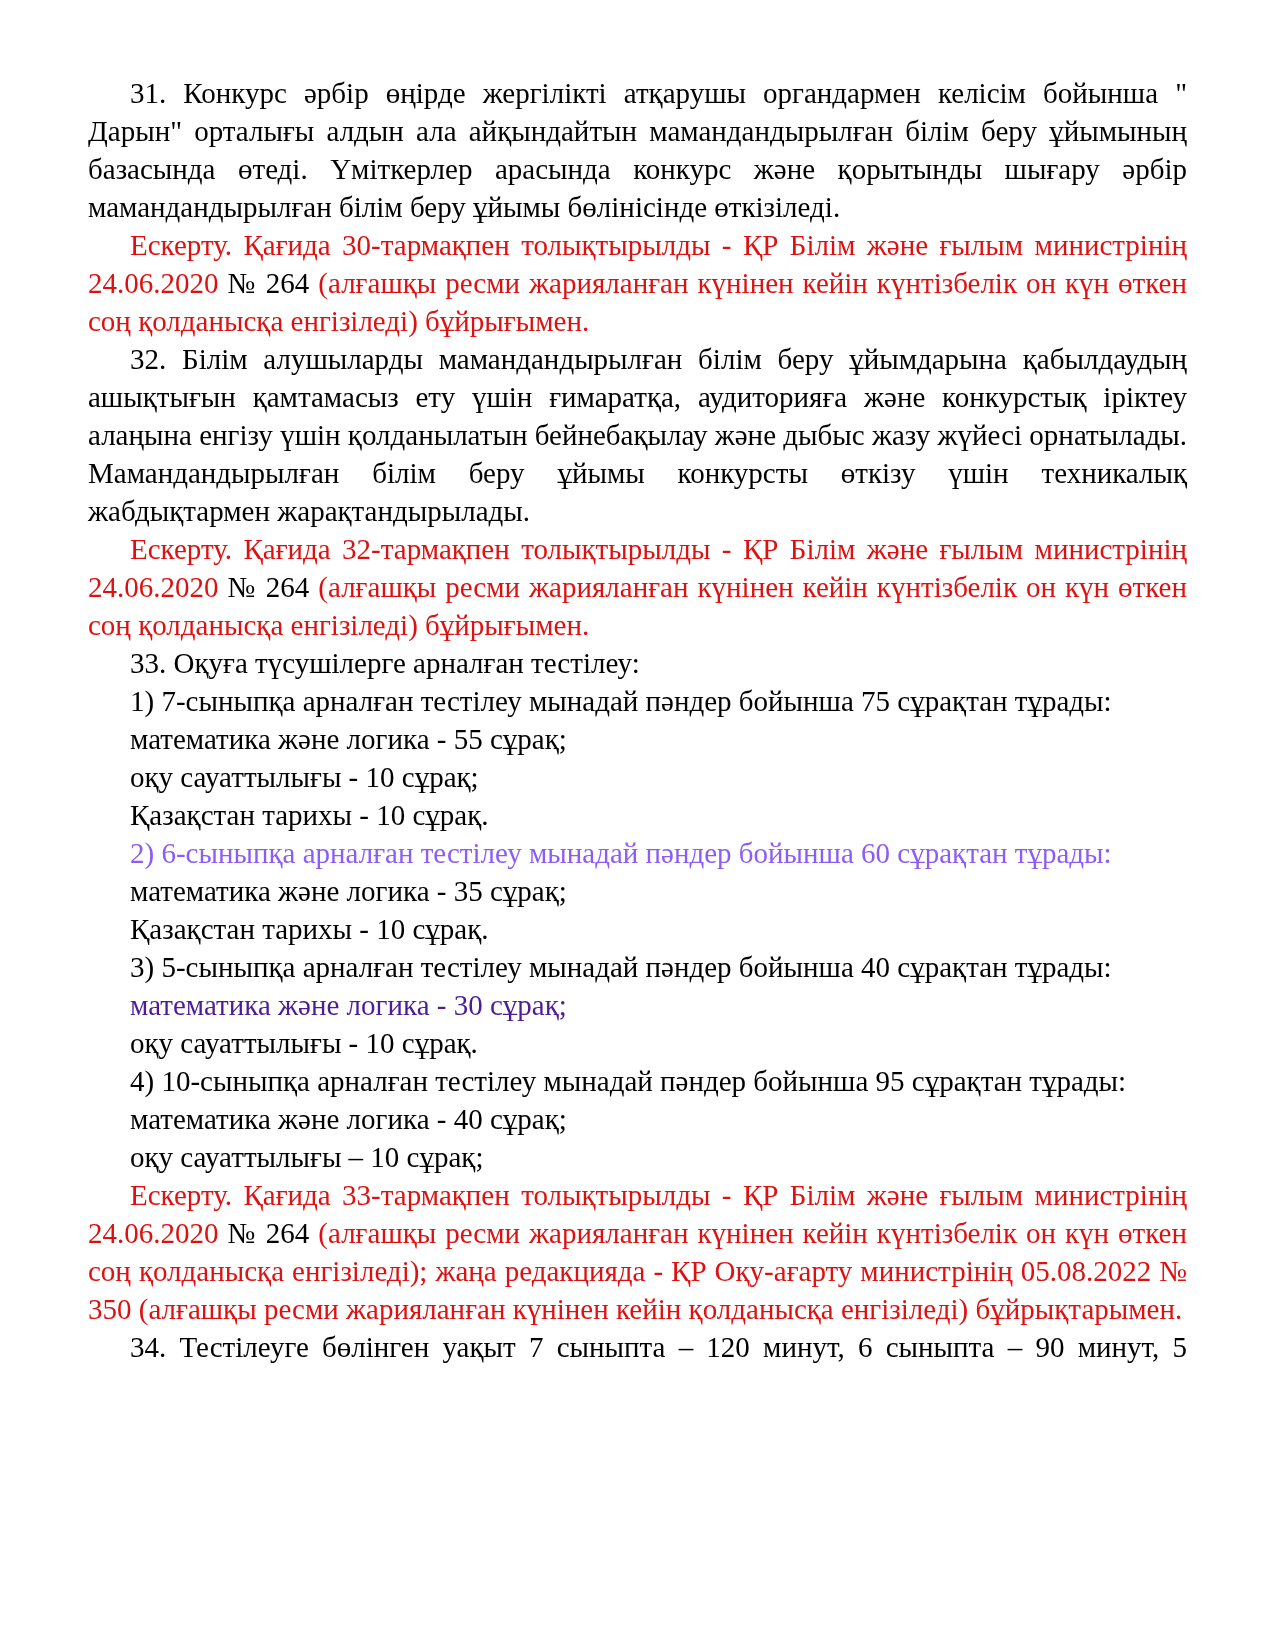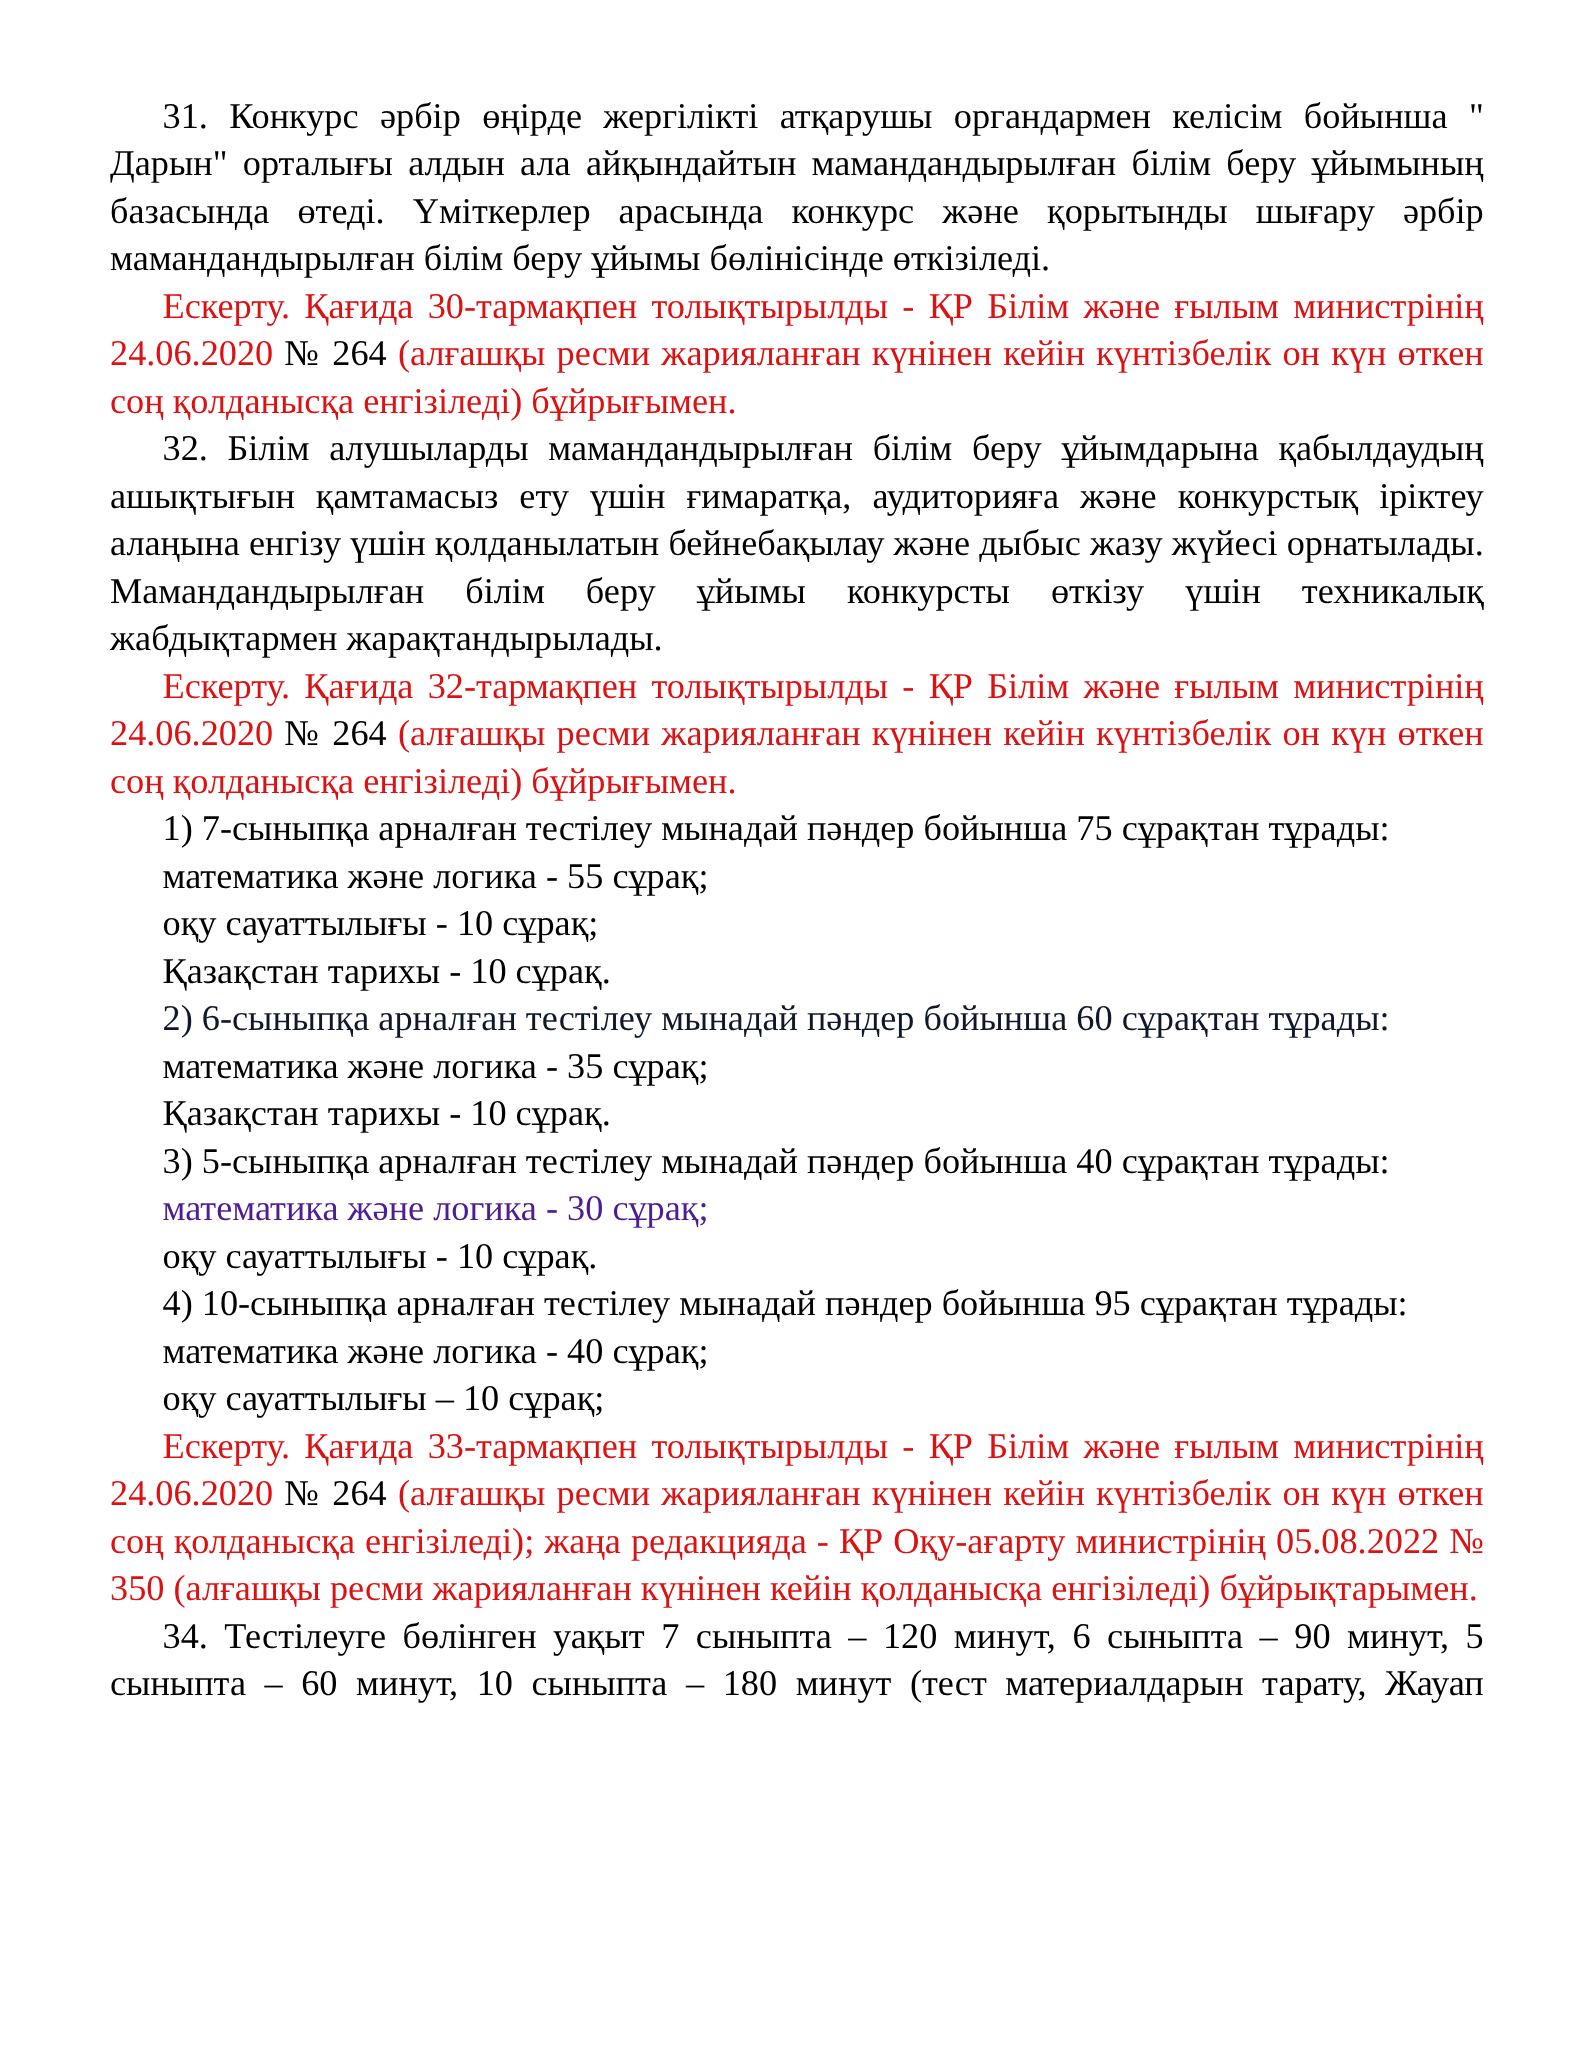--- a/index.html
+++ b/index.html
@@ -35,25 +35,26 @@
 </style>
 </head>
 <body>
 
 <div class="page">
   <div id="doc-body">
       <p class="para"><span class="run" style="color: rgb(0, 0, 0);">31. Конкурс әрбір өңірде жергілікті атқарушы органдармен келісім бойынша " Дарын" орталығы алдын ала айқындайтын мамандандырылған білім беру ұйымының базасында өтеді. Үміткерлер арасында конкурс және қорытынды шығару әрбір мамандандырылған білім беру ұйымы бөлінісінде өткізіледі.</span></p>
       <p class="para"><span class="run red" style="color: rgb(221, 17, 17);">Ескерту. Қағида 30-тармақпен толықтырылды - ҚР Білім және ғылым министрінің 24.06.2020 </span><span class="run" style="color: rgb(0, 0, 0);">№ 264</span><span class="run red" style="color: rgb(221, 17, 17);"> (алғашқы ресми жарияланған күнінен кейін күнтізбелік он күн өткен соң қолданысқа енгізіледі) бұйрығымен.</span></p>
       <p class="para"><span class="run" style="color: rgb(0, 0, 0);">32. Білім алушыларды мамандандырылған білім беру ұйымдарына қабылдаудың ашықтығын қамтамасыз ету үшін ғимаратқа, аудиторияға және конкурстық іріктеу алаңына енгізу үшін қолданылатын бейнебақылау және дыбыс жазу жүйесі орнатылады. Мамандандырылған білім беру ұйымы конкурсты өткізу үшін техникалық жабдықтармен жарақтандырылады.</span></p>
       <p class="para"><span class="run red" style="color: rgb(221, 17, 17);">Ескерту. Қағида 32-тармақпен толықтырылды - ҚР Білім және ғылым министрінің 24.06.2020 </span><span class="run" style="color: rgb(0, 0, 0);">№ 264</span><span class="run red" style="color: rgb(221, 17, 17);"> (алғашқы ресми жарияланған күнінен кейін күнтізбелік он күн өткен соң қолданысқа енгізіледі) бұйрығымен.</span></p>
+      <p class="para"><span class="run" style="color: rgb(0, 0, 0);">33. Оқуға түсушілерге арналған тестілеу:</span></p>
       <p class="para"><span class="run" style="color: rgb(0, 0, 0);">1) 7-сыныпқа арналған тестілеу мынадай пәндер бойынша 75 сұрақтан тұрады:</span></p>
       <p class="para"><span class="run" style="color: rgb(0, 0, 0);">математика және логика - 55 сұрақ;</span></p>
       <p class="para"><span class="run" style="color: rgb(0, 0, 0);">оқу сауаттылығы - 10 сұрақ;</span></p>
       <p class="para"><span class="run" style="color: rgb(0, 0, 0);">Қазақстан тарихы - 10 сұрақ.</span></p>
-      <p class="para"><span class="run" style="color: #0f172a;">2) 6-сыныпқа арналған тестілеу мынадай пәндер бойынша 60 сұрақтан тұрады:</span></p>
+      <p class="para"><span class="run" style="color: #8b5cf6;">2) 6-сыныпқа арналған тестілеу мынадай пәндер бойынша 60 сұрақтан тұрады:</span></p>
       <p class="para"><span class="run" style="color: rgb(0, 0, 0);">математика және логика - 35 сұрақ;</span></p>
       <p class="para"><span class="run" style="color: rgb(0, 0, 0);">Қазақстан тарихы - 10 сұрақ.</span></p>
       <p class="para"><span class="run" style="color: rgb(0, 0, 0);">3) 5-сыныпқа арналған тестілеу мынадай пәндер бойынша 40 сұрақтан тұрады:</span></p>
       <p class="para"><span class="run" style="color: #4c1d95;">математика және логика - 30 сұрақ;</span></p>
       <p class="para"><span class="run" style="color: rgb(0, 0, 0);">оқу сауаттылығы - 10 сұрақ.</span></p>
       <p class="para"><span class="run" style="color: rgb(0, 0, 0);">4) 10-сыныпқа арналған тестілеу мынадай пәндер бойынша 95 сұрақтан тұрады:</span></p>
       <p class="para"><span class="run" style="color: rgb(0, 0, 0);">математика және логика - 40 сұрақ;</span></p>
       <p class="para"><span class="run" style="color: rgb(0, 0, 0);">оқу сауаттылығы – 10 сұрақ;</span></p>
       <p class="para"><span class="run red" style="color: rgb(221, 17, 17);">Ескерту. Қағида 33-тармақпен толықтырылды - ҚР Білім және ғылым министрінің 24.06.2020 </span><span class="run" style="color: rgb(0, 0, 0);">№ 264</span><span class="run red" style="color: rgb(221, 17, 17);"> (алғашқы ресми жарияланған күнінен кейін күнтізбелік он күн өткен соң қолданысқа енгізіледі); жаңа редакцияда - ҚР Оқу-ағарту министрінің 05.08.2022 № 350 (алғашқы ресми жарияланған күнінен кейін қолданысқа енгізіледі) бұйрықтарымен.</span></p>
       <p class="para"><span class="run" style="color: rgb(0, 0, 0);">34. Тестілеуге бөлінген уақыт 7 сыныпта – 120 минут, 6 сыныпта – 90 минут, 5 сыныпта – 60 минут, 10 сыныпта – 180 минут (тест материалдарын тарату, Жауап парағының бөлімдерін толтыру, сондай-ақ түсіндіру жұмыстарының уақыты көрсетілген уақытқа кірмейді).</span></p>

